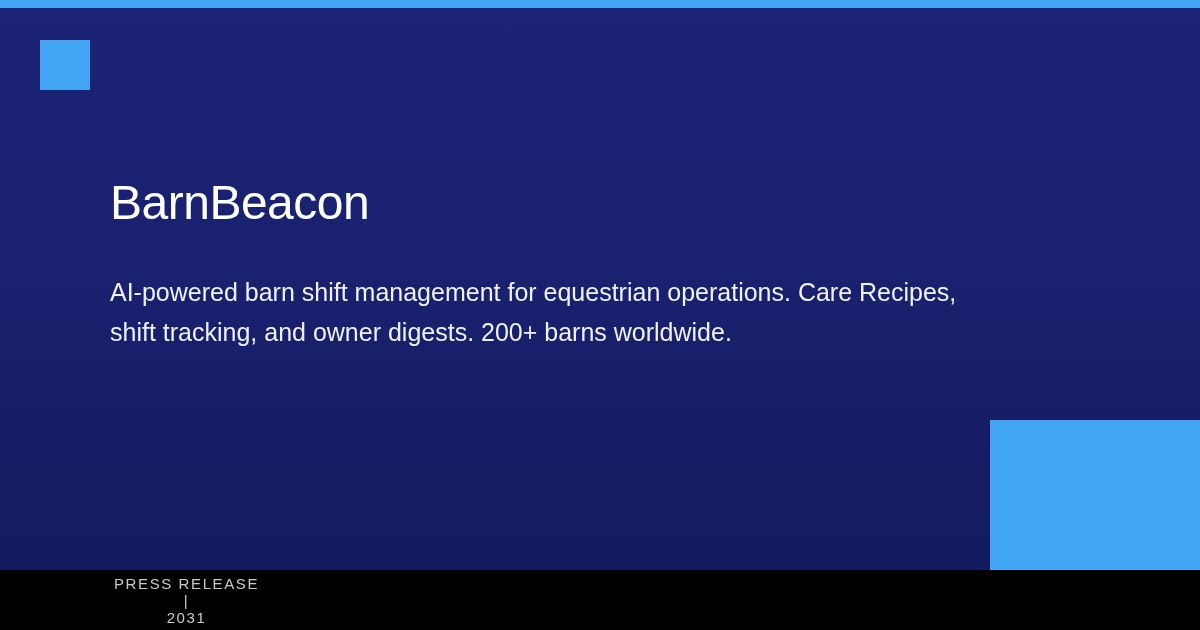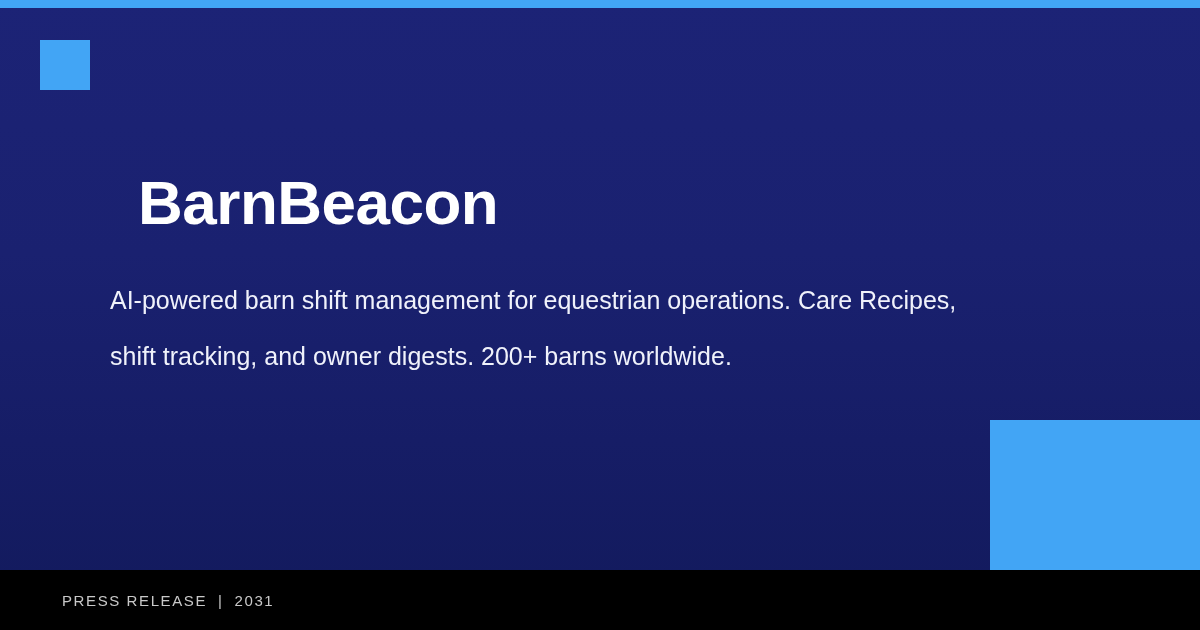--- a/index.html
+++ b/index.html
@@ -51,57 +51,57 @@
 
   
   .content {
     position: absolute;
     left: 110px;
     top: 160px;
     width: 880px;
   }
 
   .title {
-    font-size: 62px;
+    font-size: 48px;
     line-height: 86px;
-    font-weight: 700;
+    font-weight: 400;
     color: #ffffff;
     letter-spacing: -0.5px;
     white-space: nowrap;
-    margin-left: 28px;
   }
 
   .subtitle {
     margin-top: 26px;
     font-size: 25px;
-    line-height: 56px;
+    line-height: 40px;
     font-weight: 400;
     color: #f0f2fb;
     max-width: 860px;
   }
 
   
   .footer {
     position: absolute;
     left: 0;
     top: 570px;
     width: 1200px;
     height: 60px;
     background: #000000;
     display: flex;
     align-items: center;
   }
 
   .footer-inner {
     display: flex;
     align-items: center;
-    margin-left: 62px;
+    margin-left: 114px;
     font-size: 15px;
     letter-spacing: 1.6px;
     color: #c9c9c9;
+    flex-direction: column;
   }
 
   .footer-sep {
     margin: 0 11px;
     color: #c9c9c9;
   }
 </style>
 </head>
 <body>
 

